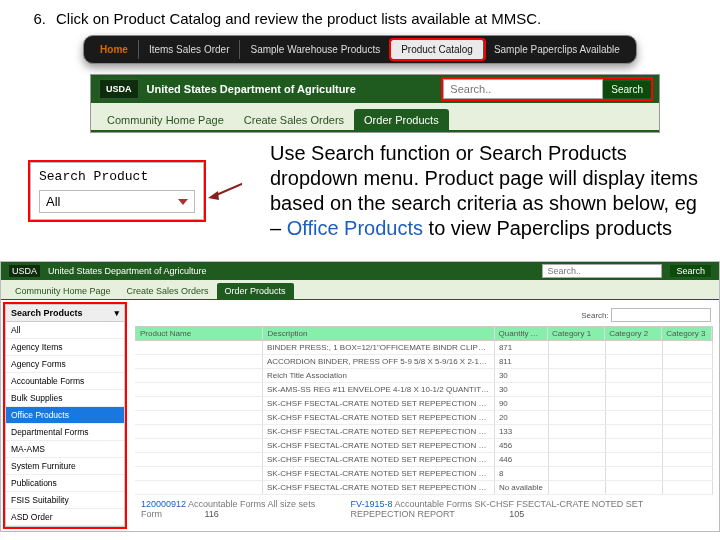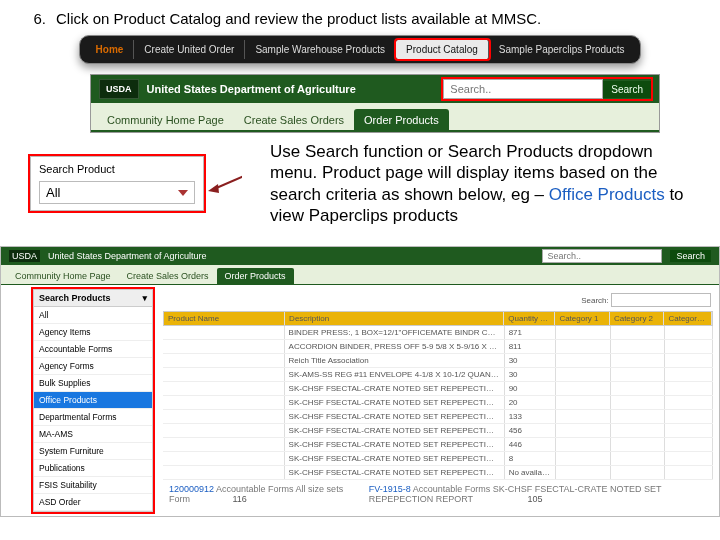--- a/index.html
+++ b/index.html
@@ -26,42 +26,42 @@
   .search-group { margin-left:auto; display:flex; align-items:center; gap:0; outline: 2px solid #ff0000; }
   .search-input { width: 160px; height: 20px; font-size:11px; padding: 2px 6px; border:1px solid #aaa; }
   .search-btn-sm { background:#0d4b0d; color:#efe; border:none; font-size:10px; padding:3px 8px; cursor:pointer; }
   .tabs2 { background: #e7f0dc; display:flex; align-items:flex-end; padding: 6px 6px 0 6px; gap:0; border-bottom: 2px solid #1f5a1f; }
   .tabs2 .t { font-size: 11px; padding: 5px 10px 4px 10px; color:#2a5020; cursor:pointer; }
   .tabs2 .t.active { background:#1f5a1f; color:#fff; border-radius: 3px 3px 0 0; }
 
   
   .row3 { display:flex; margin: 6px 0 8px 10px; gap: 8px; align-items:center; }
   .search-panel { width: 190px; border:1px solid #bbb; padding: 6px 8px; background:#fff; outline: 2px solid #ff0000; }
-  .search-panel .lbl { font-size: 11px; display:block; margin-bottom: 6px; }
+  .search-panel .lbl { font-size: 13px; display:block; margin-bottom: 6px; font-family: Liberation Mono, monospace; }
   .sp-dd { border:1px solid #bbb; padding:3px 6px; font-size:13px; display:flex; justify-content:space-between; align-items:center; }
   .sp-dd .chev { width:0;height:0;border-left:5px solid transparent;border-right:5px solid transparent;border-top:6px solid #a33; }
   .arrow-svg { margin-left: -4px; }
-  .instr { font-size: 17px; line-height: 1.25; max-width: 430px; margin-left: 20px; }
+  .instr { font-size: 20px; line-height: 1.25; max-width: 430px; margin-left: 20px; }
   .instr .link { color: #1b5ec2; }
 
   
   .shot3 { border:1px solid #bbb; margin-top:2px; }
   .bar3 { background:#1f5a1f; color:white; display:flex; align-items:center; padding:2px 8px; gap:8px; font-size:9px; }
   .bar3 .sp { margin-left:auto; }
   .bar3 .mini-search { width:120px; height:14px; font-size:9px; padding:1px 4px; border:1px solid #aaa; }
   .tabs3 { background:#e7f0dc; display:flex; gap:0; padding:3px 6px 0 6px; border-bottom:1px solid #1f5a1f; }
   .tabs3 .t { font-size:9px; padding:3px 8px; color:#2a5020; }
   .tabs3 .t.active { background:#1f5a1f; color:#fff; border-radius:2px 2px 0 0; }
-  .shot3-body { display:flex; background:#fff;padding-left:28px; }
+  .shot3-body { display:flex; background:#fff; }
   .side-panel { width: 120px; border:1px solid #ccc; margin:4px; outline:2px solid #ff0000; }
   .side-hdr { background:#eee; font-size:9px; font-weight:bold; padding:3px 5px; border-bottom:1px solid #ccc; display:flex; justify-content:space-between; }
   .side-list .it { font-size:8.5px; padding:3px 5px; border-bottom:1px solid #eee; }
   .side-list .it.sel { background:#1977e0; color:#fff; }
   .main-area { flex:1; padding: 4px 6px; font-size:8px; color:#555; }
-  .tbl-hdr { display:flex; background:#eab308; border:1px solid #ccc; }
+  .tbl-hdr { display:flex; background:#86efac; border:1px solid #ccc; }
   .tbl-hdr > div, .trow > div { padding:2px 4px; border-right:1px solid #ddd; overflow:hidden; white-space:nowrap; text-overflow:ellipsis; }
   .c-name { flex: 3.2; } .c-desc { flex: 6; } .c-qty { flex: 1.2; } .c-cat1 { flex: 1.3; } .c-cat2 { flex: 1.3; } .c-cat3 { flex:1.1; }
   .trow { display:flex; border-bottom:1px solid #eee; }
   .tsearch { text-align:right; padding:4px 2px; }
   .tsearch input { width:100px; height:14px; font-size:9px; border:1px solid #bbb; }
   .bottom-links { display:flex; gap:16px; padding:4px 6px; font-size:9px; }
   .bottom-links a { color:#1b5ec2; text-decoration:none;text-align:center; }
 </style>
 </head>
 <body>
@@ -69,24 +69,24 @@
 <div class="wrap">
 
   <div class="step">
     <div class="num">6.</div>
     <div>Click on Product Catalog and review the product lists available at MMSC.</div>
   </div>
 
   <div class="tabstrip-outer">
     <div class="tabstrip">
       <div class="tab home">Home</div>
-      <div class="tab">Create United Order</div>
+      <div class="tab">Items Sales Order</div>
       <div class="tab">Sample Warehouse Products</div>
       <div class="tab highlight">Product Catalog</div>
-      <div class="tab">Sample Paperclips Products</div>
+      <div class="tab">Sample Paperclips Available</div>
     </div>
   </div>
 
   <div class="shot2">
     <div class="usda-bar">
       <div class="usda-logo">USDA</div>
       <div class="usda-title">United States Department of Agriculture</div>
       <div class="search-group">
         <input class="search-input" placeholder="Search.." style="">
         <button class="search-btn-sm">Search</button>
@@ -133,22 +133,22 @@
   </div>
   <div class="shot3-body">
     <div class="side-panel">
       <div class="side-hdr">
         <span>Search Products</span>
         <span>▾</span>
       </div>
       <div class="side-list" id="side-list">
           <div class="it">All</div>
           <div class="it">Agency Items</div>
+          <div class="it">Agency Forms</div>
           <div class="it">Accountable Forms</div>
-          <div class="it">Agency Forms</div>
           <div class="it">Bulk Supplies</div>
           <div class="it sel">Office Products</div>
           <div class="it">Departmental Forms</div>
           <div class="it">MA-AMS</div>
           <div class="it">System Furniture</div>
           <div class="it">Publications</div>
           <div class="it">FSIS Suitability</div>
           <div class="it">ASD Order</div>
         </div>
     </div>

